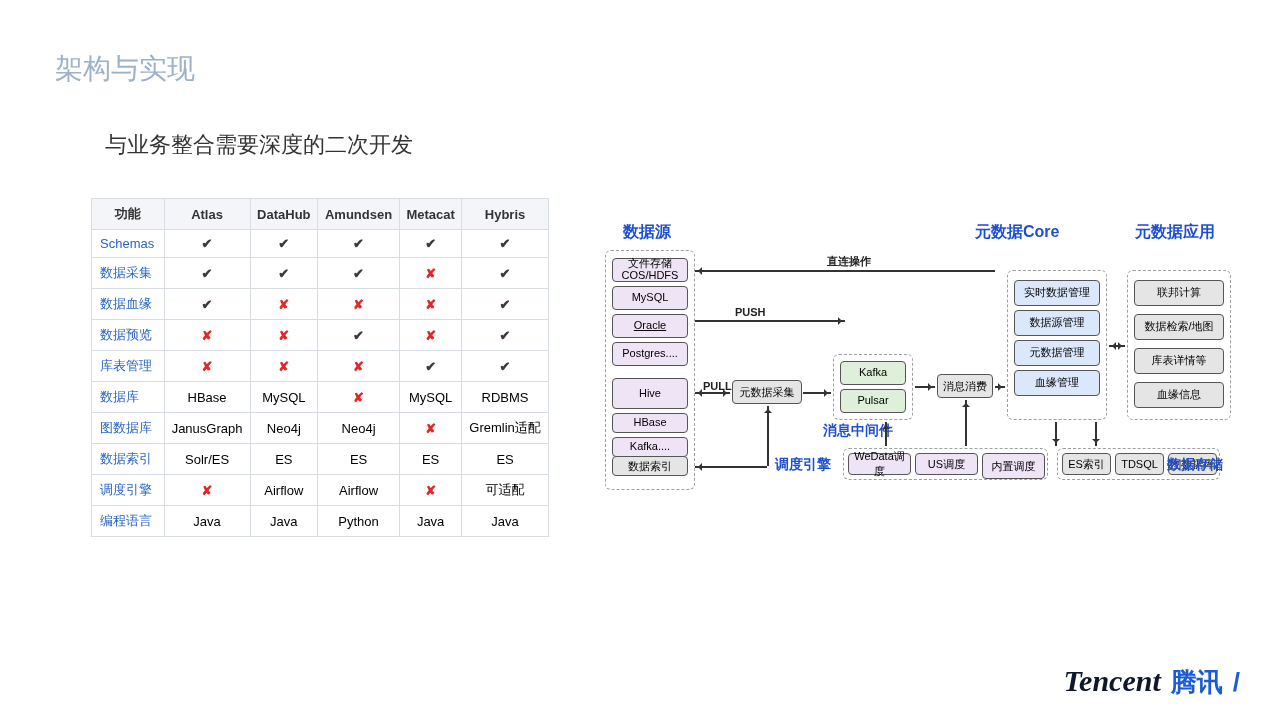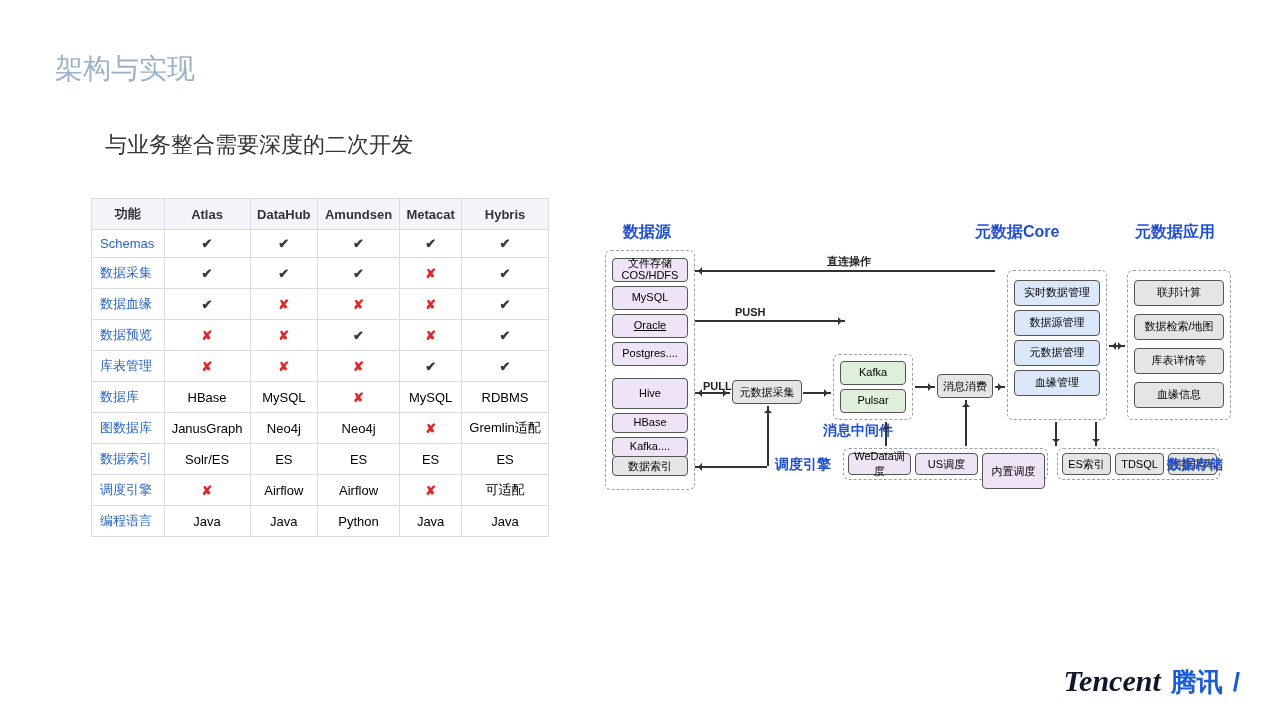--- a/index.html
+++ b/index.html
@@ -208,21 +208,21 @@
       <div class="node " style="height: 26px; white-space: pre-line; line-height: 1.05;">库表详情等</div>
       <div class="node " style="height: 26px; white-space: pre-line; line-height: 1.05;">血缘信息</div>
     </div>
   <div class="arrow both" style="left:514px; top:115px; width:16px;"></div>
 
   <div class="sec-title" style="left:180px; top:226px; font-size:14px;">调度引擎</div>
   <div class="dash-box" style="left:248px; top:218px; width:205px; height:32px;"></div>
   <div id="sched" style="position:absolute; left:253px; top:223px; display:flex; gap:4px;">
       <div class="node purp" style="width: 63px; height: 22px;">WeData调度</div>
       <div class="node purp" style="width: 63px; height: 22px;">US调度</div>
-      <div class="node purp" style="width: 63px; height: 36px;">内置调度</div>
+      <div class="node purp" style="width: 63px; height: 26px;">内置调度</div>
     </div>
   <div class="varrow" style="left:290px; top:192px; height:24px; transform: scaleY(-1);"></div>
   <div class="varrow" style="left:370px; top:170px; height:46px; transform: scaleY(-1);"></div>
 
   <div class="dash-box" style="left:462px; top:218px; width:163px; height:32px;"></div>
   <div id="storage" style="position:absolute; left:467px; top:223px; display:flex; gap:4px;">
       <div class="node " style="width: 49px; height: 22px;">ES索引</div>
       <div class="node " style="width: 49px; height: 22px;">TDSQL</div>
       <div class="node " style="width: 49px; height: 22px;">图数据库</div>
     </div>

